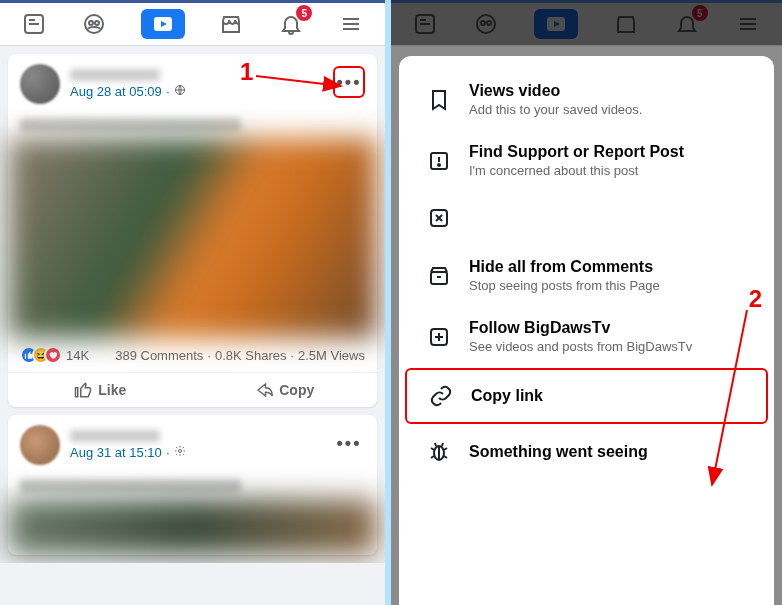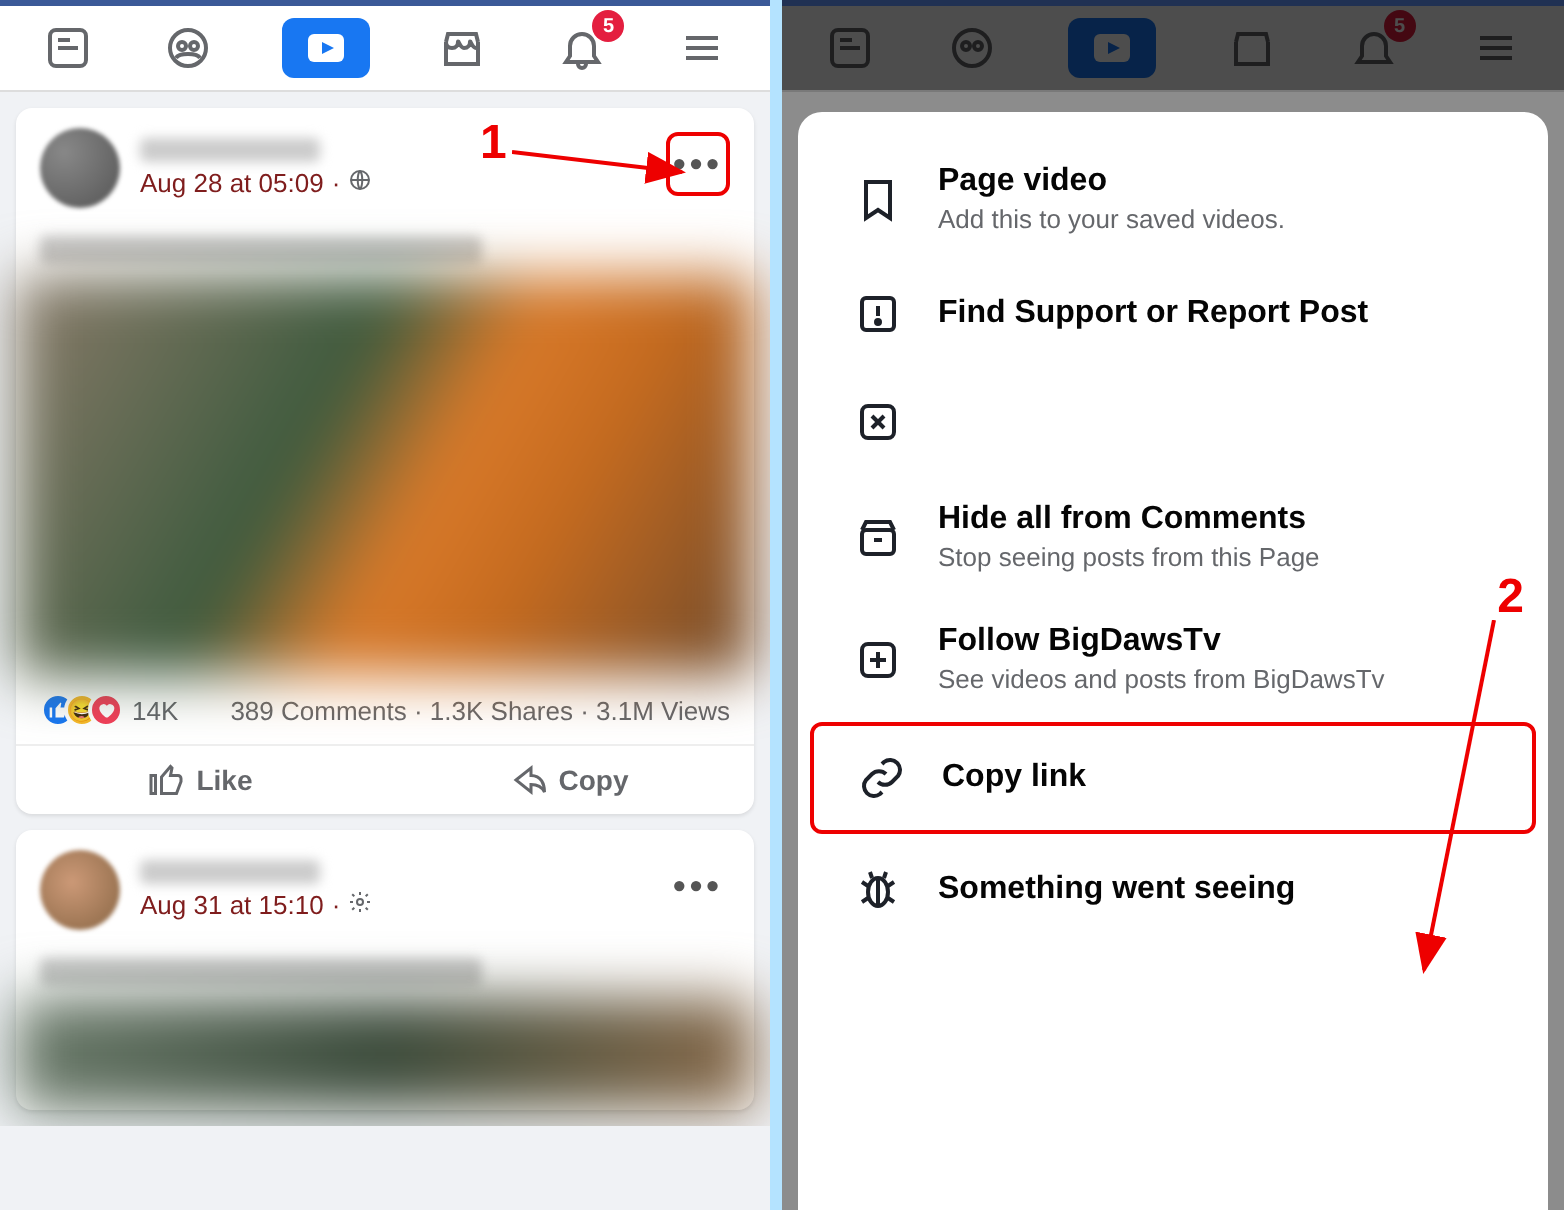--- a/index.html
+++ b/index.html
@@ -67,21 +67,21 @@
     width:40px;height:40px;border-radius:50%;
     background: radial-gradient(circle at 30% 30%, #888, #555);
     filter: blur(1px); margin-right:10px;
   }
   .avatar2 {
     background: radial-gradient(circle at 40% 40%, #c97, #864);
   }
   .name-blur {
     width:90px; height:12px; background:#ccc; filter:blur(3px); border-radius:3px;
   }
-  .meta-row { display:flex; align-items:flex-start; gap:4px; color:#7f1d1d; font-size:13px; margin-top:3px;}
+  .meta-row { display:flex; align-items:flex-start; gap:4px; color:#0369a1; font-size:13px; margin-top:3px;}
   .more-btn {
     position:absolute; right:12px; top:12px;
     width:32px;height:32px;
     display:flex;align-items:center;justify-content:center;
     font-size:18px;font-weight:bold;color:#555; letter-spacing:2px;
     background:#fff;border-radius:6px;
   }
   .highlight-red { border:2px solid #e00 !important; }
   .text-blur {
     margin:4px 12px 6px; height:14px; width:60%;
@@ -229,21 +229,21 @@
             <div class="react-emoji re-haha">😆</div>
             <div class="react-emoji re-love">
               <svg width="10" height="10" viewBox="0 0 24 24" fill="#fff">
                   <path d="M12 21s-8-5-8-11a5 5 0 019-3 5 5 0 019 3c0 6-8 11-8 11z"></path>
                 </svg>
             </div>
           </div>
           <span>14K</span>
         </div>
         <div>
-          <span>389 Comments</span> · <span>1.3K Shares</span> · <span>3.1M Views</span>
+          <span>389 Comments</span> · <span>0.8K Shares</span> · <span>2.5M Views</span>
         </div>
       </div>
       <div class="actions">
         <div class="action">
           <svg viewBox="0 0 24 24" fill="none" stroke="#65676b" stroke-width="2">
               <path d="M2 21h3V9H2v12zM22 11c0-1.1-.9-2-2-2h-5l1-5-1-1-6 7v11h10l3-8v-2z"></path>
             </svg>
           <span>Like</span>
         </div>
         <div class="action">
@@ -334,34 +334,35 @@
   <div class="right-overlay"></div>
 
   <div class="sheet">
     <div class="sheet-item">
       <div class="sheet-icon">
         <svg viewBox="0 0 24 24" fill="none" stroke="#1d2129" stroke-width="2">
             <path d="M6 3h12v18l-6-4-6 4z"></path>
           </svg>
       </div>
       <div class="sheet-texts">
-        <div class="ttl">Page video</div>
+        <div class="ttl">Views video</div>
         <div class="sub">Add this to your saved videos.</div>
       </div>
     </div>
     <div class="sheet-item">
       <div class="sheet-icon">
         <svg viewBox="0 0 24 24" fill="none" stroke="#1d2129" stroke-width="2">
             <rect x="4" y="4" width="16" height="16" rx="2"></rect>
             <line x1="12" y1="8" x2="12" y2="13"></line>
             <circle cx="12" cy="16" r="1" fill="#1d2129"></circle>
           </svg>
       </div>
       <div class="sheet-texts">
         <div class="ttl">Find Support or Report Post</div>
+        <div class="sub">I'm concerned about this post</div>
       </div>
     </div>
     <div class="sheet-item">
       <div class="sheet-icon">
         <svg viewBox="0 0 24 24" fill="none" stroke="#1d2129" stroke-width="2">
             <rect x="4" y="4" width="16" height="16" rx="3"></rect>
             <line x1="9" y1="9" x2="15" y2="15"></line>
             <line x1="15" y1="9" x2="9" y2="15"></line>
           </svg>
       </div>

